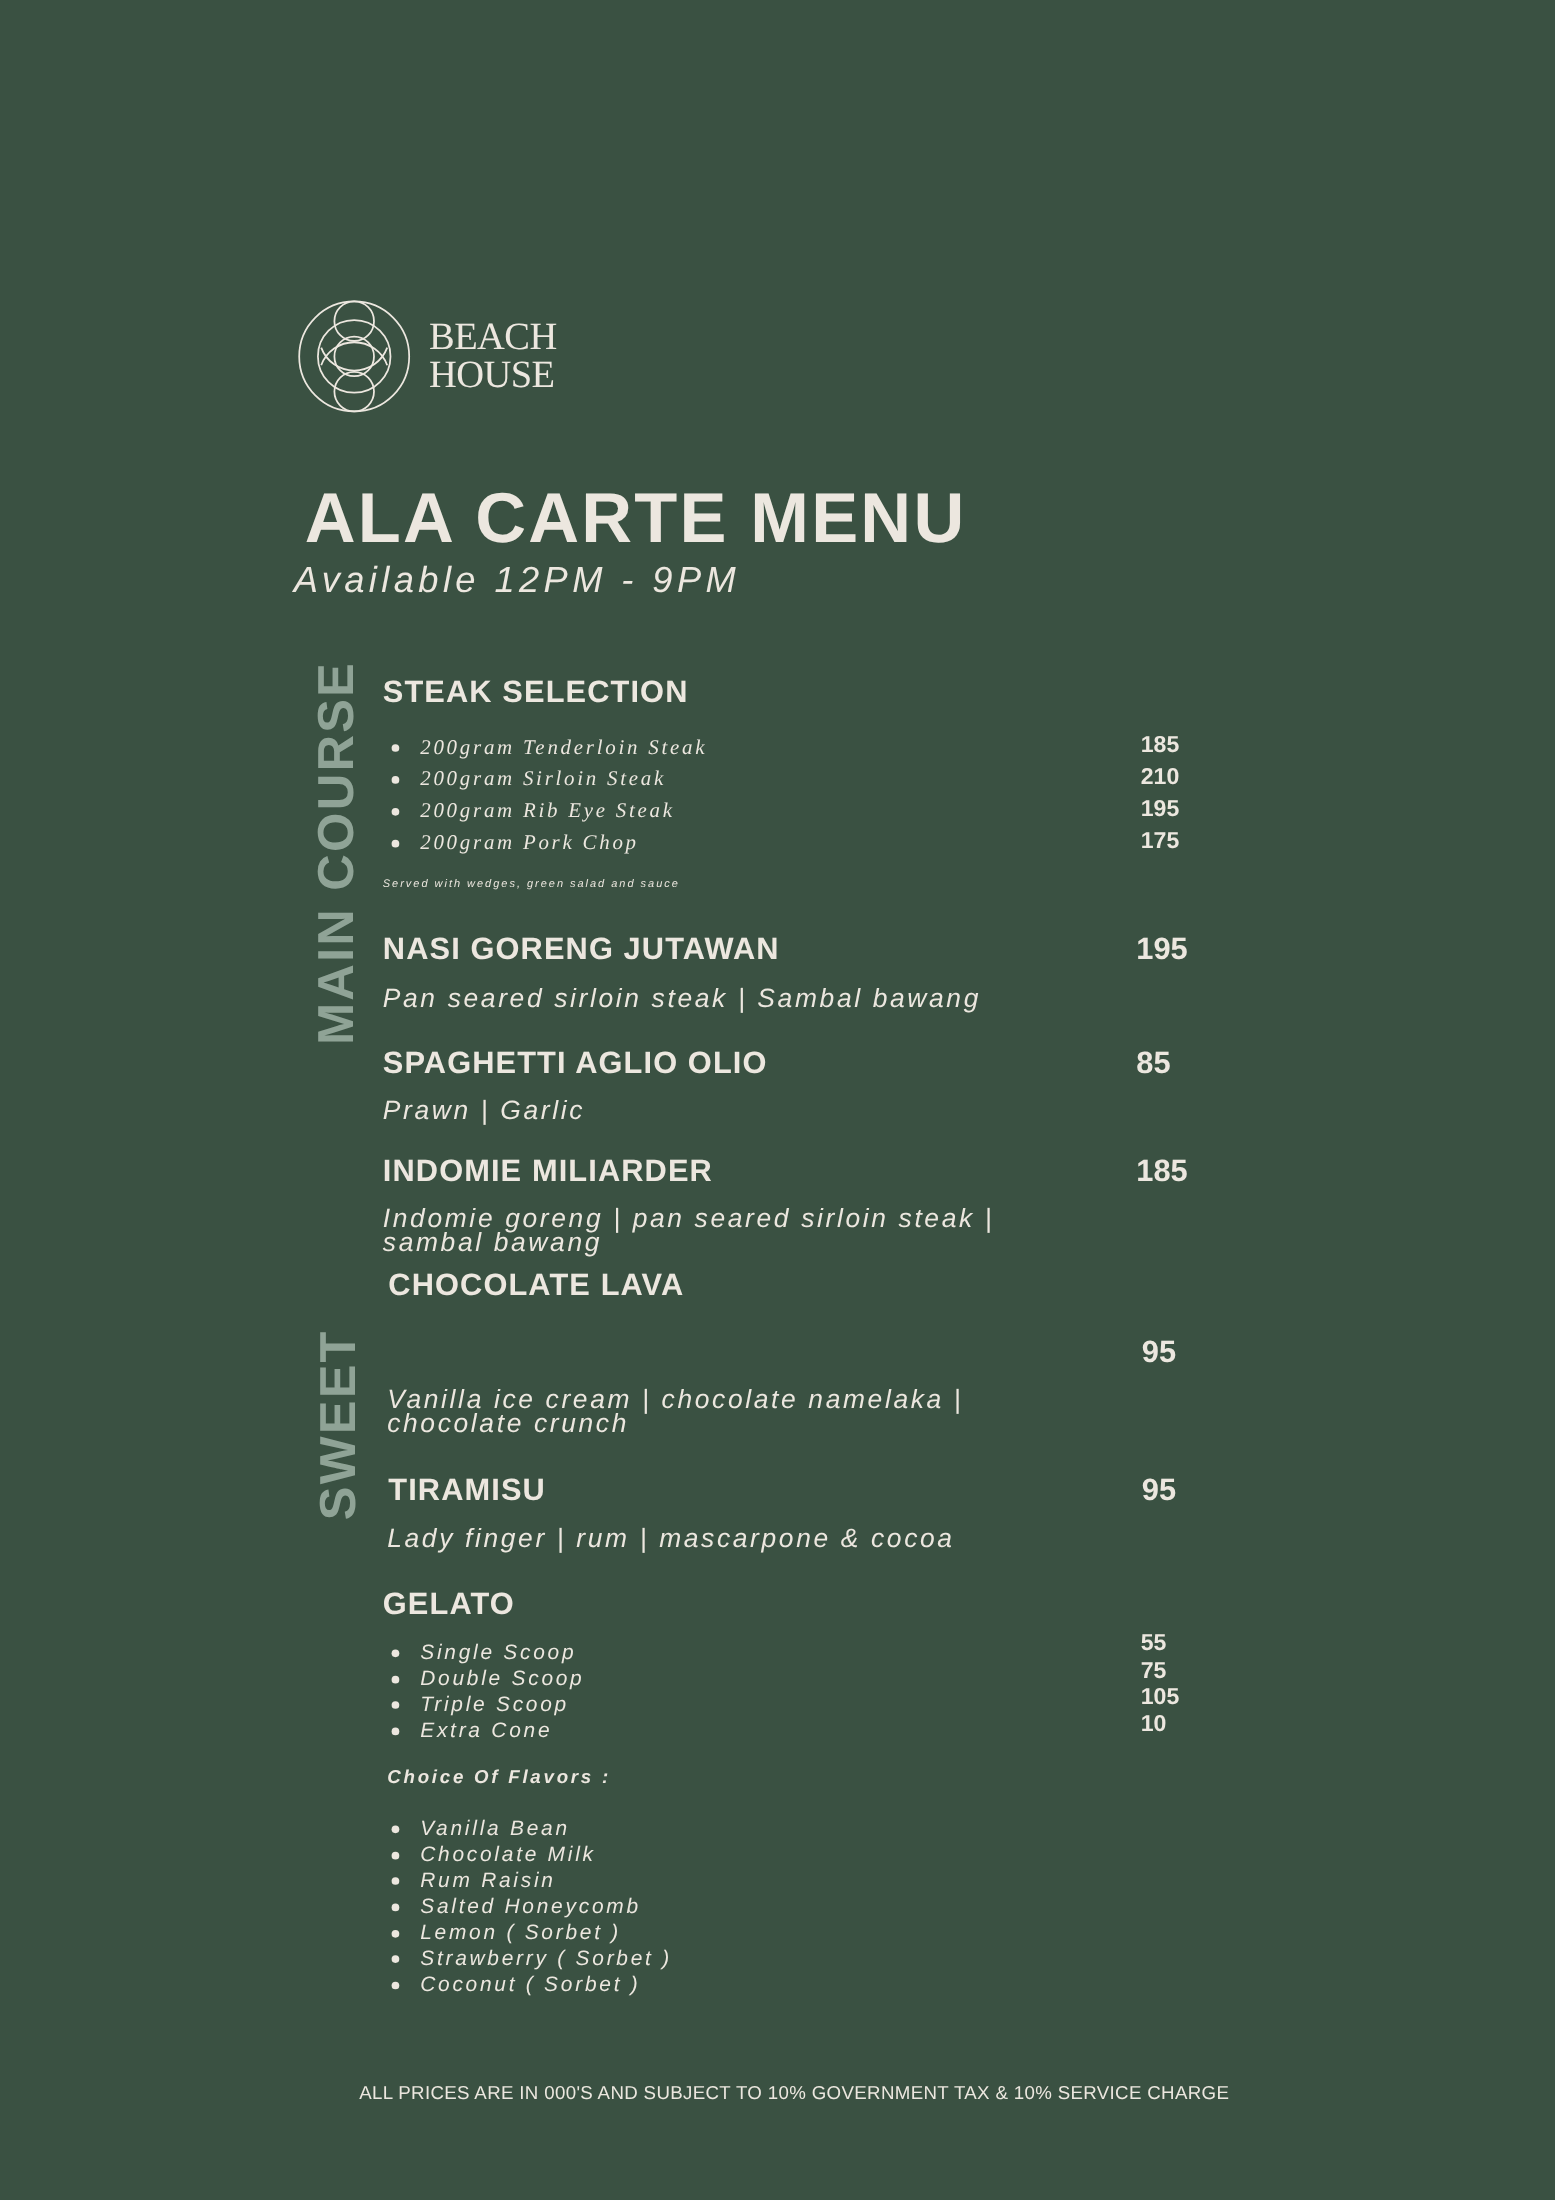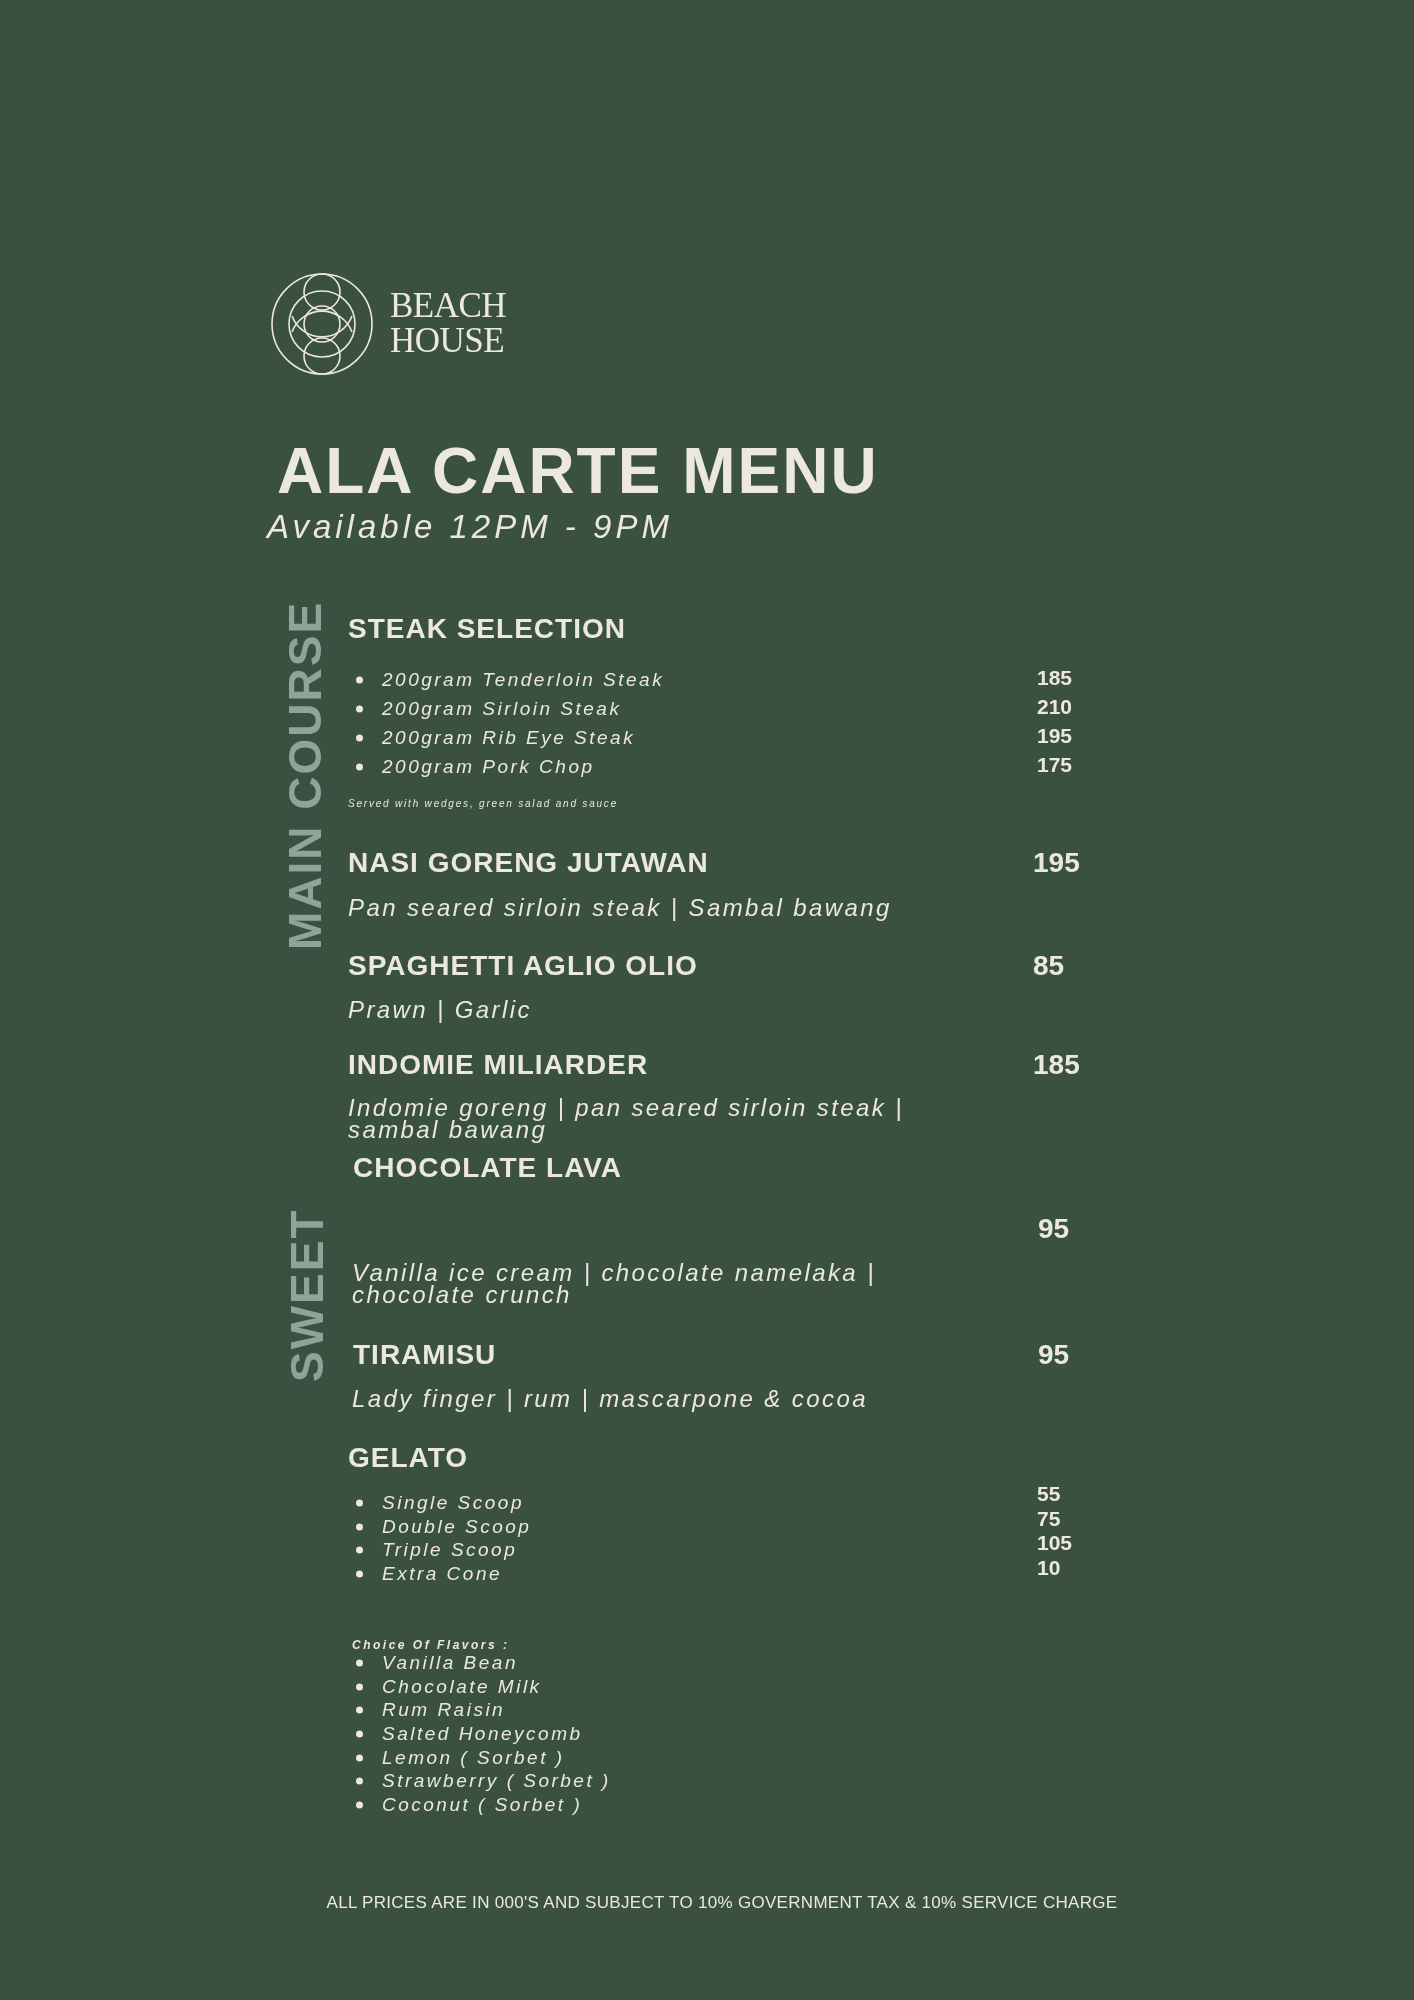--- a/index.html
+++ b/index.html
@@ -76,34 +76,34 @@
       font-style: italic; font-size: 19px; letter-spacing: 2.5px;
       white-space: nowrap;
     }
     ul.blist li::before {
       content: "";
       position: absolute; left: 8px; top: 50%;
       width: 7px; height: 7px; border-radius: 50%;
       background: #ece7df;
       transform: translateY(-50%);
     }
-    .steak-list li { height: 29px; line-height: 29px; }
+    .steak-list li { height: 29px; line-height: 29px; font-family: Liberation Serif, serif; }
     .gelato-list li { height: 23.7px; line-height: 23.7px; }
     .flavor-list li { height: 23.7px; line-height: 23.7px; }
 
     .price-list { margin: 0; padding: 0; list-style: none; }
     .price-list li {
       font-weight: bold; font-size: 21px; white-space: nowrap;
     }
     .steak-prices li { height: 29px; line-height: 29px; }
     .gelato-prices li { height: 24.5px; line-height: 24.5px; }
 
     .choice-label {
-      font-style: italic; font-weight: bold; font-size: 12px;
-      letter-spacing: 2.5px; white-space: nowrap; margin-top: 32px;
+      font-style: italic; font-weight: bold; font-size: 17px;
+      letter-spacing: 2.5px; white-space: nowrap;
     }
 
     .footer {
       left: 0; width: 1444px; top: 1893px;
       text-align: center;
       font-size: 17px; letter-spacing: 0.3px;
       white-space: nowrap;
     }
   </style>
 </head>

